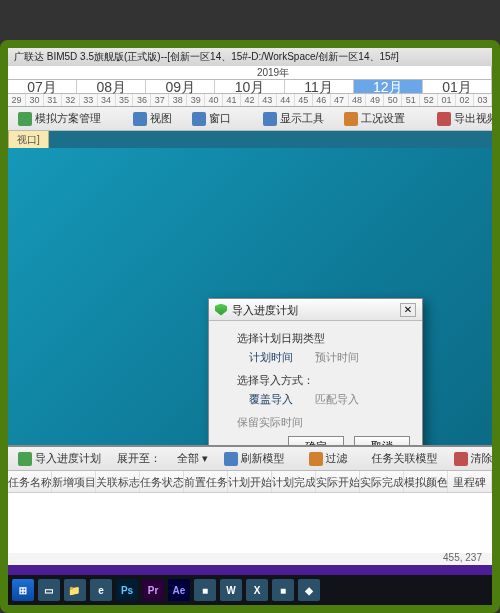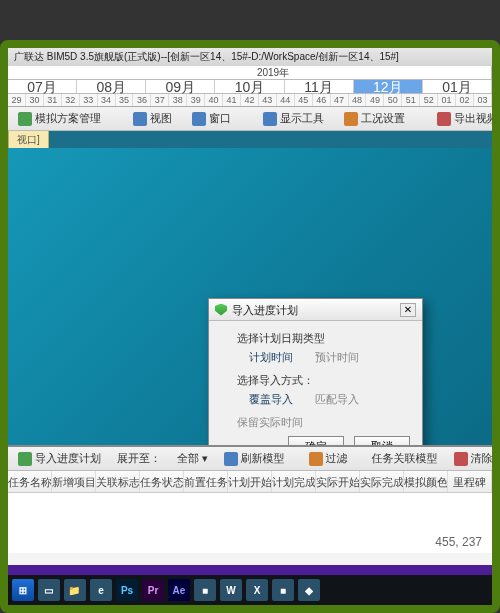--- a/index.html
+++ b/index.html
@@ -25,21 +25,21 @@
   .ico.orng{background:#d08030;}
   .ico.red{background:#c05050;}
   .tab { background:#f7e9b0; height:18px; line-height:18px; padding:0 8px; display:inline-block; border:1px solid #c0b070; border-top:none; font-size:10px; color:#555;}
   .canvas { position:absolute; top:100px; left:0; right:0; bottom:120px; background:linear-gradient(135deg,#1698b8,#0e7a98 60%,#0c6b86); }
 
   .bottom-panel { position:absolute; left:0; right:0; bottom:0; height:120px; background:#f4f4f4; border-top:2px solid #888;}
   .bp-toolbar { height:24px; display:flex; align-items:center; gap:8px; padding:0 6px; background:linear-gradient(#f3f3f3,#e4e4e4); border-bottom:1px solid #bbb; white-space:nowrap; overflow:hidden;}
   .bp-head { display:flex; height:22px; background:linear-gradient(#fbfbfb,#ececec); border-bottom:1px solid #ccc;}
   .bp-col { flex:1; border-right:1px solid #ddd; text-align:center; font-size:11px; line-height:22px; color:#444; white-space:nowrap; overflow:hidden;}
   .bp-body { height:60px; background:#fff; }
-  .status { position:absolute; right:10px; bottom:16px; font-size:12px; color:#666;margin-left:40px;}
+  .status { position:absolute; right:10px; bottom:2px; font-size:10px; color:#666;margin-left:40px;}
 
   
   .dlg { position:absolute; left:200px; top:250px; width:215px; background:#f0f0f0; border:1px solid #888; box-shadow:4px 4px 10px rgba(0,0,0,.4);}
   .dlg-title { height:22px; line-height:22px; background:linear-gradient(#fdfdfd,#e6e6e6); border-bottom:1px solid #bbb; padding:0 6px; display:flex; align-items:center; justify-content:space-between;}
   .dlg-title .t { display:flex; align-items:center; gap:5px; color:#222;}
   .shield { width:12px;height:12px;background:linear-gradient(#5c5,#393);clip-path:polygon(50% 0,100% 20%,100% 60%,50% 100%,0 60%,0 20%);}
   .dlg-close { width:16px;height:14px;border:1px solid #aaa;background:#eee;text-align:center;line-height:12px;font-size:10px;cursor:pointer;}
   .dlg-body { padding:10px 12px 12px 28px; }
   .dlg-row { margin-bottom:4px; color:#333;}
   .dlg-sub { display:flex; gap:22px; margin:4px 0 8px 12px; }

